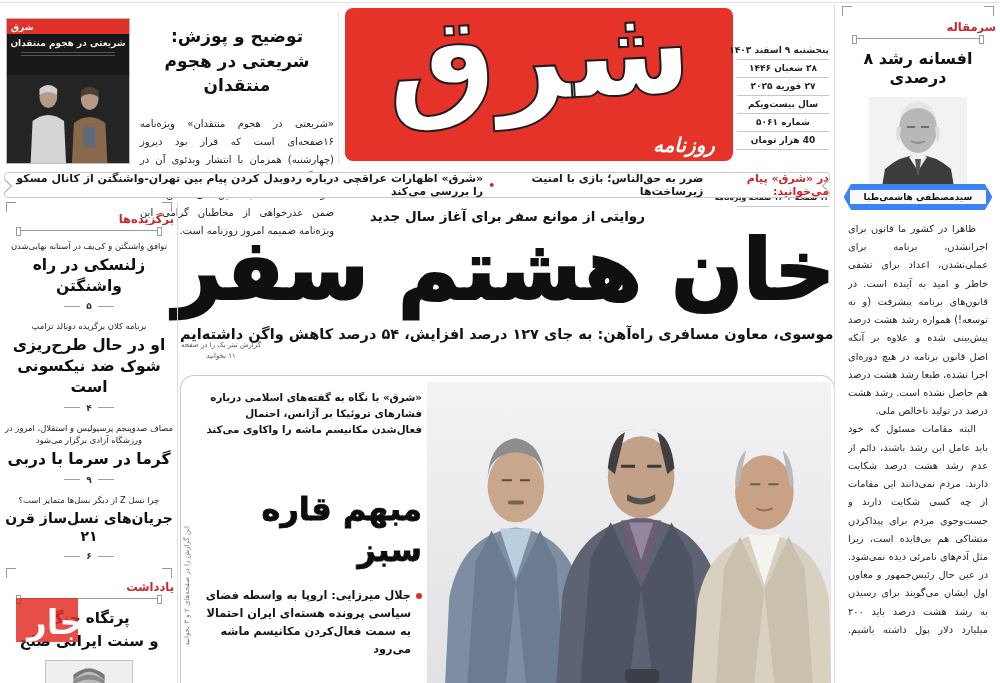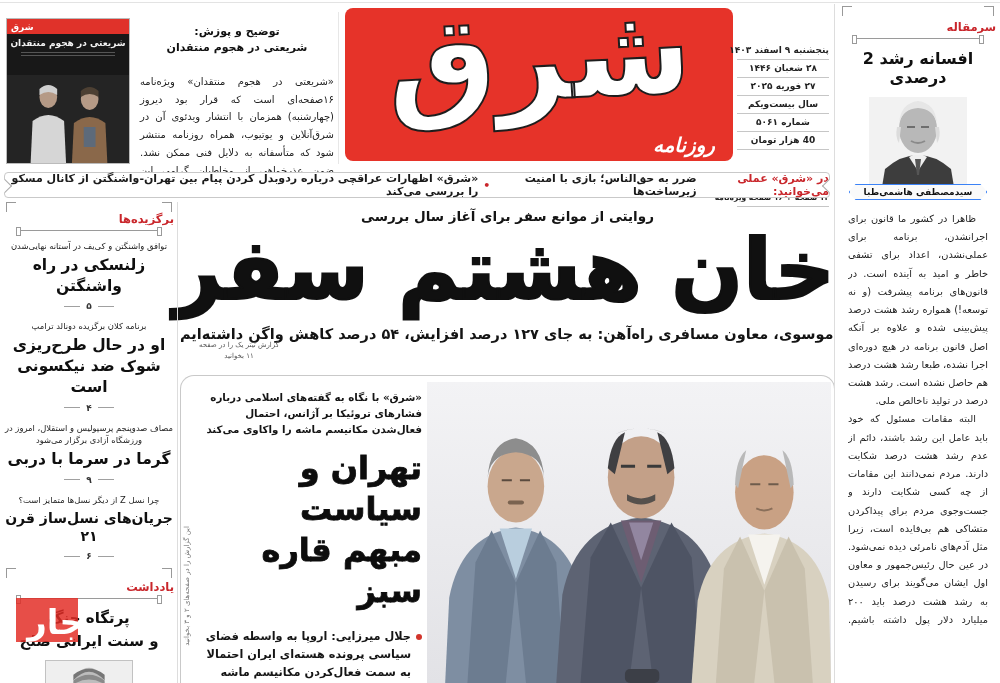--- a/index.html
+++ b/index.html
@@ -31,21 +31,21 @@
   
   .apology { position:absolute; left:4px; top:10px; width:332px; height:158px; }
   .mini-cover { position:absolute; left:2px; top:8px; width:124px; height:146px;
               background:#181818; border:1px solid #bbb; overflow:hidden; }
   .mc-head { height:15px; background:#e0322a; display:flex; align-items:center; justify-content:flex-end; padding:0 4px; }
   .mc-logo { color:#fff; font-size:9px; font-weight:bold; }
   .mc-title { color:#f3f3f3; font-size:9px; font-weight:bold; text-align:center; padding:4px 2px 2px; }
   .mc-line { height:1px; background:#555; margin:2px 14px; }
   .mc-photo { position:absolute; left:0; bottom:0; width:100%; height:88px; }
   .apology-text { position:absolute; left:136px; top:14px; width:194px; }
-  .apology-title { font-size:11px; font-weight:bold; color:#111; text-align:center; line-height:1.45; }
+  .apology-title { font-size:17px; font-weight:bold; color:#111; text-align:center; line-height:1.45; }
   .apology-body { margin-top:17px; font-size:10px; color:#222; text-align:justify; line-height:1.78; }
 
   
   .strip { position:absolute; left:4px; top:172px; width:826px; height:26px;
            border:1px solid #c9c9c9; border-radius:4px; display:flex; align-items:center;
            justify-content:center; gap:5px; font-size:11px; font-weight:bold; background:#fff; }
   .strip::before, .strip::after { content:''; position:absolute; top:8px; width:9px; height:9px;
            border-left:1px solid #aaa; border-bottom:1px solid #aaa; background:#fff; }
   .strip::before { right:-5px; transform:rotate(45deg); }
   .strip::after  { left:-5px;  transform:rotate(225deg); }
@@ -72,34 +72,34 @@
   .highlights { position:relative; padding-top:10px; min-height:298px; }
   .hl-item { margin-top:9px; text-align:center; }
   .hl-kicker { font-size:8.4px; color:#222; line-height:1.5; }
   .hl-headline { font-size:15.5px; font-weight:bold; color:#0f0f0f; line-height:1.35; margin-top:2px; }
   .hl-headline.small { font-size:14px; }
 
   .notebox { position:relative; margin-top:4px; padding-top:12px; height:175px; }
   .note-headline { font-size:15px; font-weight:bold; color:#101010; text-align:center; line-height:1.5; margin-top:8px; }
   .note-photo { display:block; margin:8px auto 0; width:88px; height:80px; border:1px solid #c2c2c2; background:#f0f0f0; }
   .badge { display:block; width:max-content; margin:-9px auto 0; position:relative; z-index:3;
-           background:#fafafa; border:1px solid #3b82f6; font-size:9px; font-weight:bold; color:#111;
+           background:#fafafa; border:6px solid #3b82f6; font-size:9px; font-weight:bold; color:#111;
            padding:2px 14px; clip-path:polygon(5% 0, 95% 0, 100% 50%, 95% 100%, 5% 100%, 0 50%); }
 
   .watermark { position:absolute; left:16px; top:598px; width:62px; height:44px;
            background:rgba(226,44,37,0.84); z-index:6; overflow:hidden; display:flex; align-items:flex-end; }
   .watermark span { color:#fff; font-size:34px; font-weight:bold; transform:translateX(6px); white-space:nowrap; }
 
   
   .center { position:absolute; left:180px; top:200px; width:655px; height:483px; }
   .lead-kicker { text-align:center; font-size:13.5px; font-weight:bold; color:#141414; margin-top:8px; }
   .lead-headline { text-align:center; font-size:84px; font-weight:bold; color:#101010; line-height:1.02;
            margin-top:4px; -webkit-text-stroke:2.2px #101010; white-space:nowrap; }
   .lead-subhead { text-align:left; font-size:14.5px; font-weight:bold; color:#141414; margin-top:12px; }
-  .lead-note { position:absolute; left:18px; top:140px; width:82px; font-size:7px; color:#555;
+  .lead-note { position:absolute; left:0; top:140px; width:82px; font-size:7px; color:#555;
            text-align:center; line-height:1.6; }
 
   .europe-box { position:absolute; left:0; top:175px; width:655px; height:308px;
            border:1px solid #c9c9c9; border-bottom:none; border-radius:14px 14px 0 0; background:#fff; overflow:hidden; }
   .vnote { position:absolute; left:2px; top:150px; writing-mode:vertical-rl; transform:rotate(180deg);
            font-size:7px; color:#777; letter-spacing:1px; }
   .europe-text { position:absolute; right:412px; left:14px; top:14px; text-align:right; }
   .e-kicker { font-size:10.3px; font-weight:bold; color:#151515; line-height:1.55; }
   .e-headline { font-size:32px; font-weight:bold; color:#0d0d0d; line-height:1.28; margin-top:10px;
            -webkit-text-stroke:0.8px #0d0d0d; }
@@ -163,21 +163,21 @@
       <div class="apology-title">
         <span>توضیح و پوزش:</span><br>
         <span>شریعتی در هجوم منتقدان</span>
       </div>
       <p class="apology-body">«شریعتی در هجوم منتقدان» ویژه‌نامه ۱۶صفحه‌ای است که قرار بود دیروز (چهارشنبه) همزمان با انتشار ویدئوی آن در شرق‌آنلاین و یوتیوب، همراه روزنامه منتشر شود که متأسفانه به دلایل فنی ممکن نشد. ضمن عذرخواهی از مخاطبان گرامی این ویژه‌نامه ضمیمه امروز روزنامه است.</p>
     </div>
   </section>
   <div class="vline v3"></div>
 
   <div class="strip">
-    <span class="strip-label">در «شرق» عملی می‌خوانید:</span>
+    <span class="strip-label">در «شرق» پیام می‌خوانید:</span>
     <span class="strip-text">ضرر به حق‌الناس؛ بازی با امنیت زیرساخت‌ها</span>
     <span class="strip-sep">•</span>
     <span class="strip-text">«شرق» اظهارات عراقچی درباره ردوبدل کردن پیام بین تهران-واشنگتن از کانال مسکو را بررسی می‌کند</span>
   </div>
 
   <aside class="col-left">
     <section class="highlights">
       <span class="cmark tl"></span>
         <span class="cmark tr"></span>
       <div class="section-title">برگزیده‌ها</div>
@@ -230,31 +230,31 @@
       </svg>
 
     </section>
   </aside>
 
   <div class="watermark">
     <span>جار</span>
   </div>
 
   <main class="center">
-    <div class="lead-kicker">روایتی از موانع سفر برای آغاز سال بررسی</div>
+    <div class="lead-kicker">روایتی از موانع سفر برای آغاز سال جدید</div>
     <div class="lead-headline">خان هشتم سفر</div>
     <div class="lead-subhead">موسوی، معاون مسافری راه‌آهن: به جای ۱۲۷ درصد افزایش، ۵۴ درصد کاهش واگن داشته‌ایم</div>
     <div class="lead-note">گزارش تیتر یک را در صفحه ۱۱ بخوانید</div>
 
     <section class="europe-box">
       <div class="vnote">این گزارش را در صفحه‌های ۲ و ۳ بخوانید</div>
       <div class="europe-text">
         <div class="e-kicker">«شرق» با نگاه به گفته‌های اسلامی درباره فشارهای تروئیکا بر آژانس، احتمال فعال‌شدن مکانیسم ماشه را واکاوی می‌کند</div>
         <div class="e-headline">
-          <span>تهران و سیاست</span><br>
+          <br>
           <span>مبهم قاره سبز</span>
         </div>
         <ul class="e-bullets">
           <li>جلال میرزایی: اروپا به واسطه فضای سیاسی پرونده هسته‌ای ایران احتمالا به سمت فعال‌کردن مکانیسم ماشه می‌رود</li>
 
         </ul>
       </div>
       <div class="europe-photo">
         <svg viewBox="0 0 400 300" preserveAspectRatio="none">
           <defs>
@@ -302,21 +302,21 @@
         </svg>
       </div>
     </section>
   </main>
 
   <aside class="editorial">
     <span class="cmark tl"></span>
       <span class="cmark tr"></span>
     <div class="section-title">سرمقاله</div>
     <div class="orn-rule"></div>
-    <div class="ed-headline">افسانه رشد 2 درصدی</div>
+    <div class="ed-headline">افسانه رشد ۸ درصدی</div>
     <svg class="ed-photo" viewBox="0 0 98 96" preserveAspectRatio="none">
       <rect width="98" height="96" fill="#f2f2f2"></rect>
       <path d="M12,96 L16,72 Q32,58 49,58 Q66,58 82,72 L86,96 Z" fill="#3d3d3d"></path>
       <path d="M40,60 L49,74 L58,60 L54,58 L44,58 Z" fill="#efefef"></path>
       <path d="M46,62 L52,62 L50,78 L48,78 Z" fill="#555"></path>
       <ellipse cx="49" cy="32" rx="19" ry="24" fill="#b8b8b8"></ellipse>
       <path d="M30,26 Q32,6 49,4 Q66,6 68,26 Q64,12 49,11 Q34,12 30,26 Z" fill="#e6e6e6"></path>
       <path d="M28,30 Q26,40 30,46 L32,30 Z" fill="#dcdcdc"></path>
       <path d="M70,30 Q72,40 68,46 L66,30 Z" fill="#dcdcdc"></path>
       <line x1="38" y1="30" x2="46" y2="30" stroke="#6e6e6e" stroke-width="2"></line>

